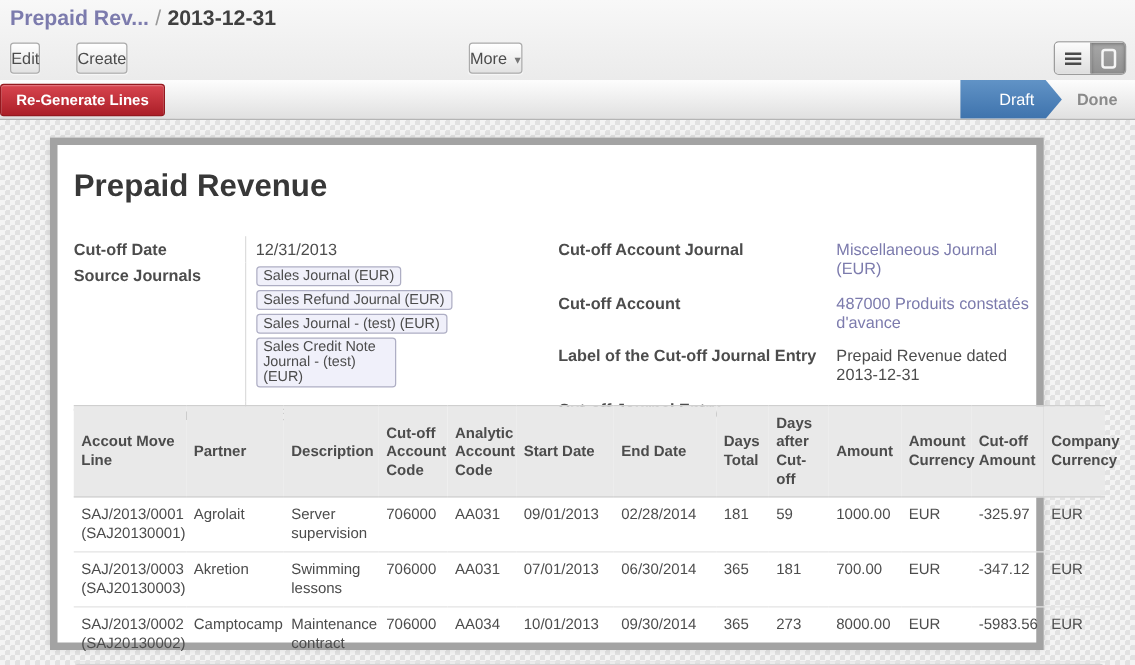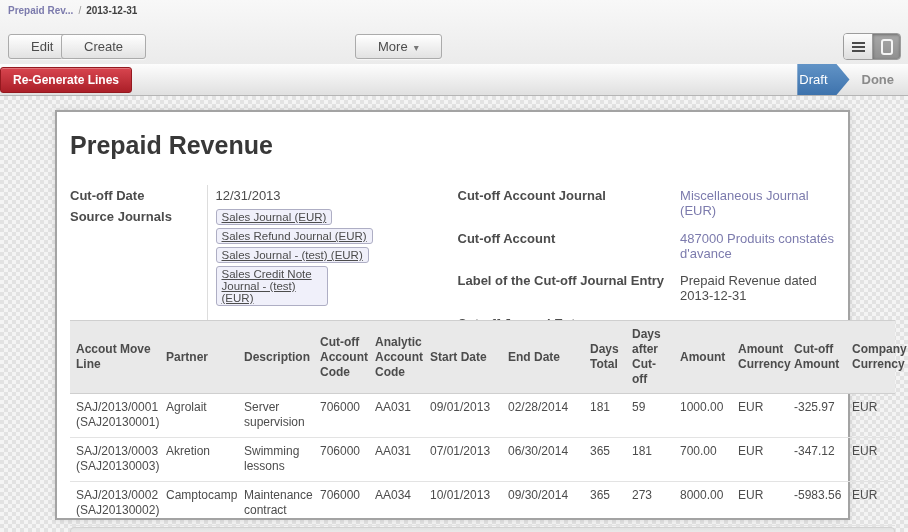--- a/index.html
+++ b/index.html
@@ -15,35 +15,35 @@
       linear-gradient(45deg,#e2e2e2 25%,transparent 25%,transparent 75%,#e2e2e2 75%);
     background-size: 8px 8px;
     background-position: 0 0, 4px 4px;
   }
 
   
   .topbar {
     position: absolute; top: 0; left: 0; right: 0; height: 64px;
     background: linear-gradient(#f8f8f8,#ebebeb);
   }
-  .breadcrumb { position: absolute; top: 5px; left: 8px; font-size: 10px; font-weight: bold; }
+  .breadcrumb { position: absolute; top: 5px; left: 8px; font-size: 17px; font-weight: bold; }
   .breadcrumb .parent { color: #7c7bad; cursor: pointer; }
   .breadcrumb .sep { color: #999; font-weight: normal; padding: 0 5px; }
   .breadcrumb .current { color: #404040; }
 
   .btn {
-    display: inline-block; padding: 4px 22px;
+    display: inline-block; padding: 4px 0;
     border: 1px solid #ababab; border-radius: 3px;
     background: linear-gradient(#ffffff,#e2e2e2);
     color: #4c4c4c; font-size: 13px; cursor: pointer;
     box-shadow: 0 1px 1px rgba(255,255,255,.6);
   }
   .btn-edit   { position: absolute; top: 34px; left: 8px; }
   .btn-create { position: absolute; top: 34px; left: 61px; }
-  .btn-more   { position: absolute; top: 34px; left: 355px; }
+  .btn-more   { position: absolute; top: 34px; left: 375px; }
   .caret { display: inline-block; margin-left: 6px; font-size: 10px; color: #777; }
 
   .view-switcher {
     position: absolute; top: 33px; right: 7px; display: flex;
     border: 1px solid #9c9c9c; border-radius: 4px; overflow: hidden;
     background: #fff;
   }
   .vs-btn {
     width: 28px; height: 25px; display: flex; align-items: center; justify-content: center;
     background: linear-gradient(#fcfcfc,#dedede); cursor: pointer;
@@ -70,30 +70,30 @@
   .btn-red {
     margin: 0 5px 0 0; padding: 5px 12px;
     background: linear-gradient(#d8454f,#ab1f28);
     border: 1px solid #94191f; border-radius: 3px;
     color: #fff; font-size: 12px; font-weight: bold; cursor: pointer;
     box-shadow: inset 0 1px 0 rgba(255,255,255,.25);
   }
   .status { display: flex; align-items: center; height: 100%; }
   .state-draft {
     height: 100%; display: flex; align-items: center;
-    padding: 0 22px 0 2px; color: #fff; font-size: 13px;
+    padding: 0 22px 0 31px; color: #fff; font-size: 13px;
     background: linear-gradient(#6193c6,#3e73ad);
     clip-path: polygon(0 0, calc(100% - 13px) 0, 100% 50%, calc(100% - 13px) 100%, 0 100%);
   }
   .state-done { color: #8a8a8a; font-size: 13px; padding: 0 14px 0 12px; font-weight: bold; }
 
   
   .sheet {
-    position: absolute; left: 55px; top: 110px; width: 795px; height: 410px;
-    background: #fff; border: 2px solid #a3a3a3;
+    position: absolute; left: 40px; top: 110px; width: 795px; height: 410px;
+    background: #fff; border: 6px solid #a3a3a3;
     box-shadow: 0 0 6px rgba(0,0,0,.12);
   }
   .sheet-title { margin: 19px 0 0 13px; font-size: 25px; font-weight: bold; color: #383838; }
 
   .field-grid { display: flex; margin: 25px 0 0 13px; font-size: 13px; }
   .fgroup { display: table; }
   .fgroup-left { width: 385px; }
   .frow { display: table-row; }
   .flabel {
     display: table-cell; font-weight: bold; color: #4c4c4c;
@@ -101,21 +101,21 @@
   }
   .fgroup-left .flabel { width: 133px; border-right: 1px solid #ddd; }
   .fgroup-right .flabel { width: 212px; margin-left: 11px; }
   .fvalue { display: table-cell; padding: 3px 0 3px 8px; vertical-align: top; }
   .fgroup-right .fvalue { width: 168px; }
   .link { color: #7c7bad; cursor: pointer; }
   .tags { width: 242px; padding-bottom: 5px; }
   .tag {
     display: inline-block; vertical-align: top;
     background: #f0f0fa; border: 1px solid #aeaec4; border-radius: 3px;
-    padding: 1px 5px; margin: 0 2px 3px 0; font-size: 11.5px; color: #4c4c4c; text-decoration: underline;
+    padding: 1px 5px; margin: 0 2px 3px 0; font-size: 11.5px; color: #4c4c4c;
   }
   .tag-wrap { max-width: 112px; }
 
   
   .table-wrap { position: absolute; left: 13px; top: 208px; width: 825px; }
   table { border-collapse: collapse; table-layout: fixed; width: 825px; font-size: 12px; color: #4c4c4c; }
   th {
     background: #e9e9e9; font-weight: bold; text-align: left;
     padding: 6px 6px; vertical-align: middle; line-height: 15px;
     border-top: 1px solid #cfcfcf; border-bottom: 1px solid #cfcfcf;

